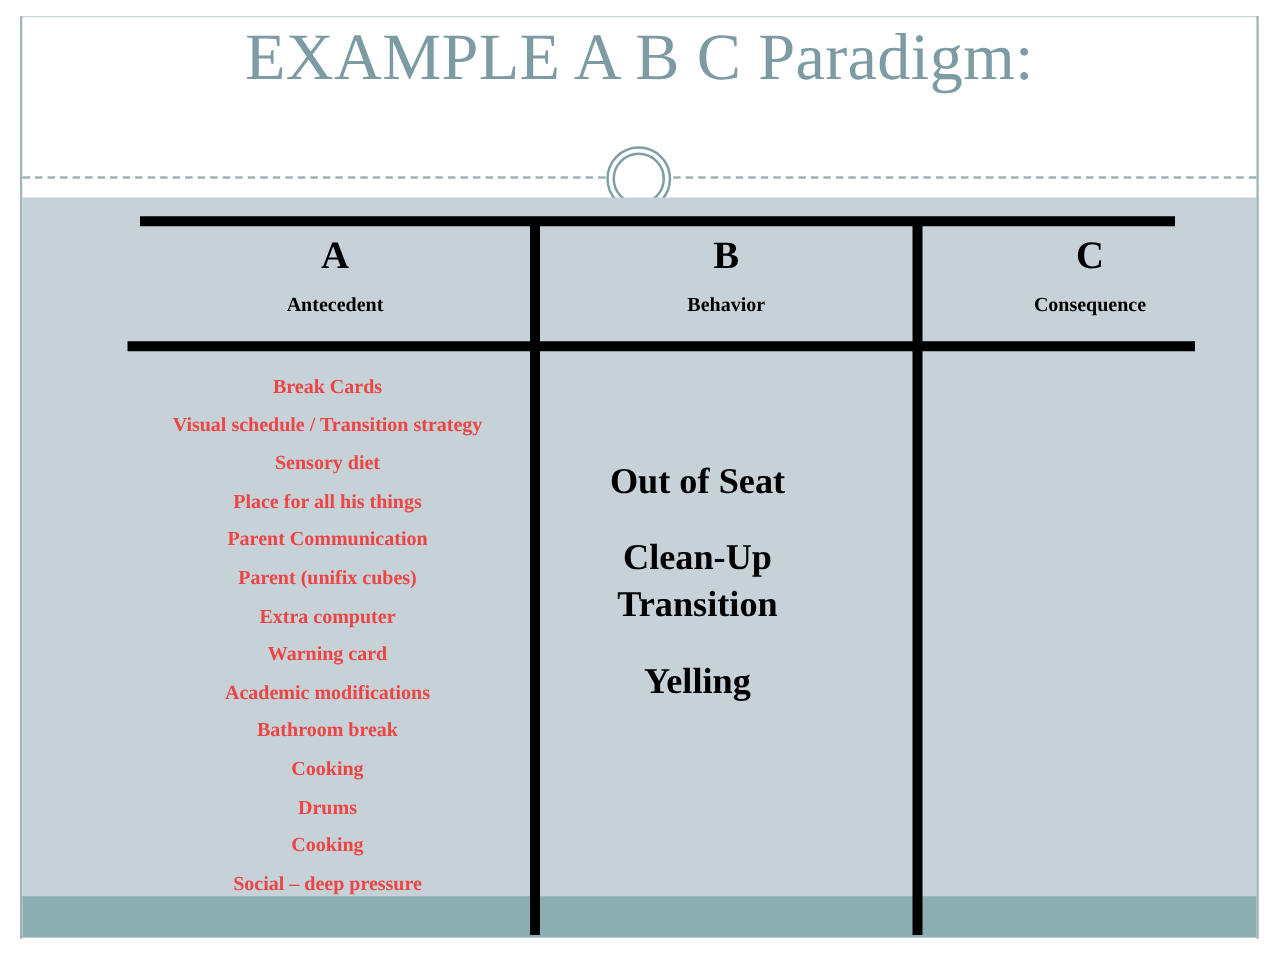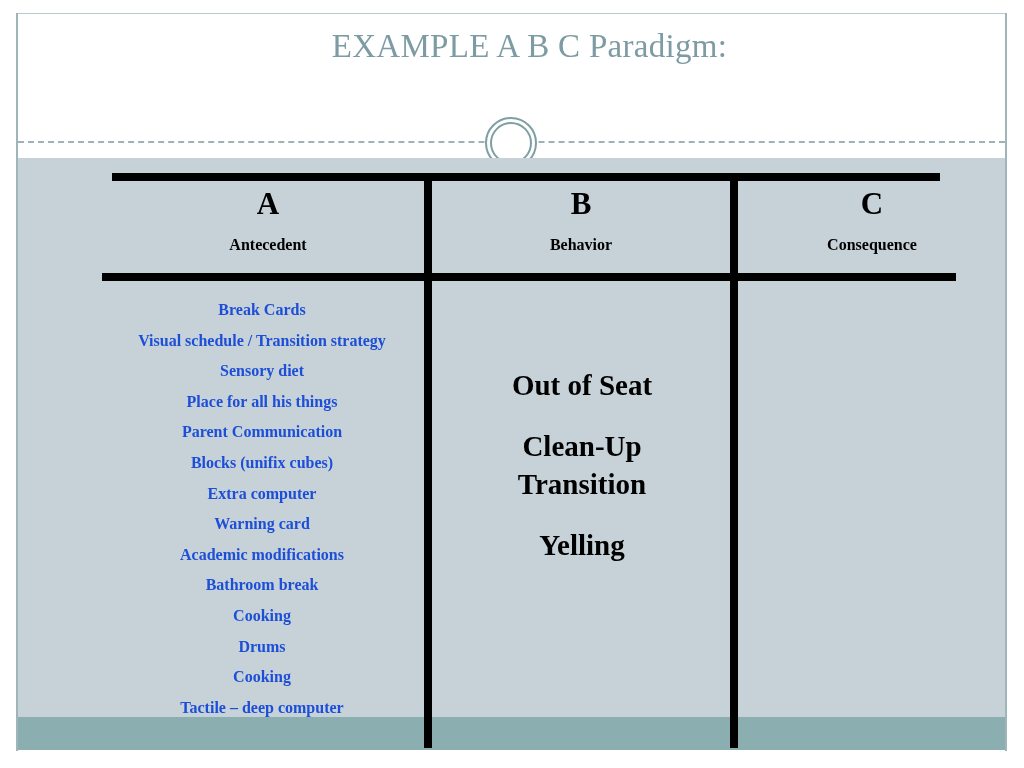--- a/index.html
+++ b/index.html
@@ -51,26 +51,26 @@
   .title-band {
     position: absolute;
     left: 18px;
     top: 14px;
     width: 987px;
     height: 144px;
     background: #ffffff;
   }
   .slide-title {
     position: absolute;
-    left: 36px;
+    left: 18px;
     top: 16px;
     width: 987px;
     text-align: center;
     color: #7d9ba3;
-    font-size: 33px;
+    font-size: 53px;
     line-height: 60px;
     font-weight: normal;
     letter-spacing: 0.3px;
     font-family: "Liberation Serif", "DejaVu Serif", serif;
   }
 
   
   .dashed-rule {
     position: absolute;
     left: 18px;
@@ -187,29 +187,29 @@
     position: absolute;
     left: 100px;
     top: 295px;
     width: 324px;
     text-align: center;
   }
   .col-a .item {
     font-size: 16px;
     font-weight: bold;
     line-height: 30.6px;
-    color: #1d4ed8;
+    color: #ef4444;
     white-space: nowrap;
     font-family: "Liberation Serif", "DejaVu Serif", serif;
   }
 
   
   .col-b {
     position: absolute;
-    left: 436px;
+    left: 412px;
     top: 366px;
     width: 292px;
     text-align: center;
   }
   .col-b .entry {
     font-size: 29px;
     font-weight: bold;
     line-height: 38px;
     color: #000000;
     font-family: "Liberation Serif", "DejaVu Serif", serif;
@@ -268,29 +268,29 @@
     <div class="letter">C</div>
     <div class="word">Consequence</div>
   </div>
 
   <div class="col-a">
     <div class="item">Break Cards</div>
     <div class="item">Visual schedule / Transition strategy</div>
     <div class="item">Sensory diet</div>
     <div class="item">Place for all his things</div>
     <div class="item">Parent Communication</div>
-    <div class="item">Blocks (unifix cubes)</div>
+    <div class="item">Parent (unifix cubes)</div>
     <div class="item">Extra computer</div>
     <div class="item">Warning card</div>
     <div class="item">Academic modifications</div>
     <div class="item">Bathroom break</div>
     <div class="item">Cooking</div>
     <div class="item">Drums</div>
     <div class="item">Cooking</div>
-    <div class="item">Tactile – deep computer</div>
+    <div class="item">Social – deep pressure</div>
   </div>
 
   <div class="col-b">
     <div class="entry">Out of Seat</div>
     <div class="gap-1"></div>
     <div class="entry">Clean-Up</div>
     <div class="entry">Transition</div>
     <div class="gap-2"></div>
     <div class="entry">Yelling</div>
   </div>

